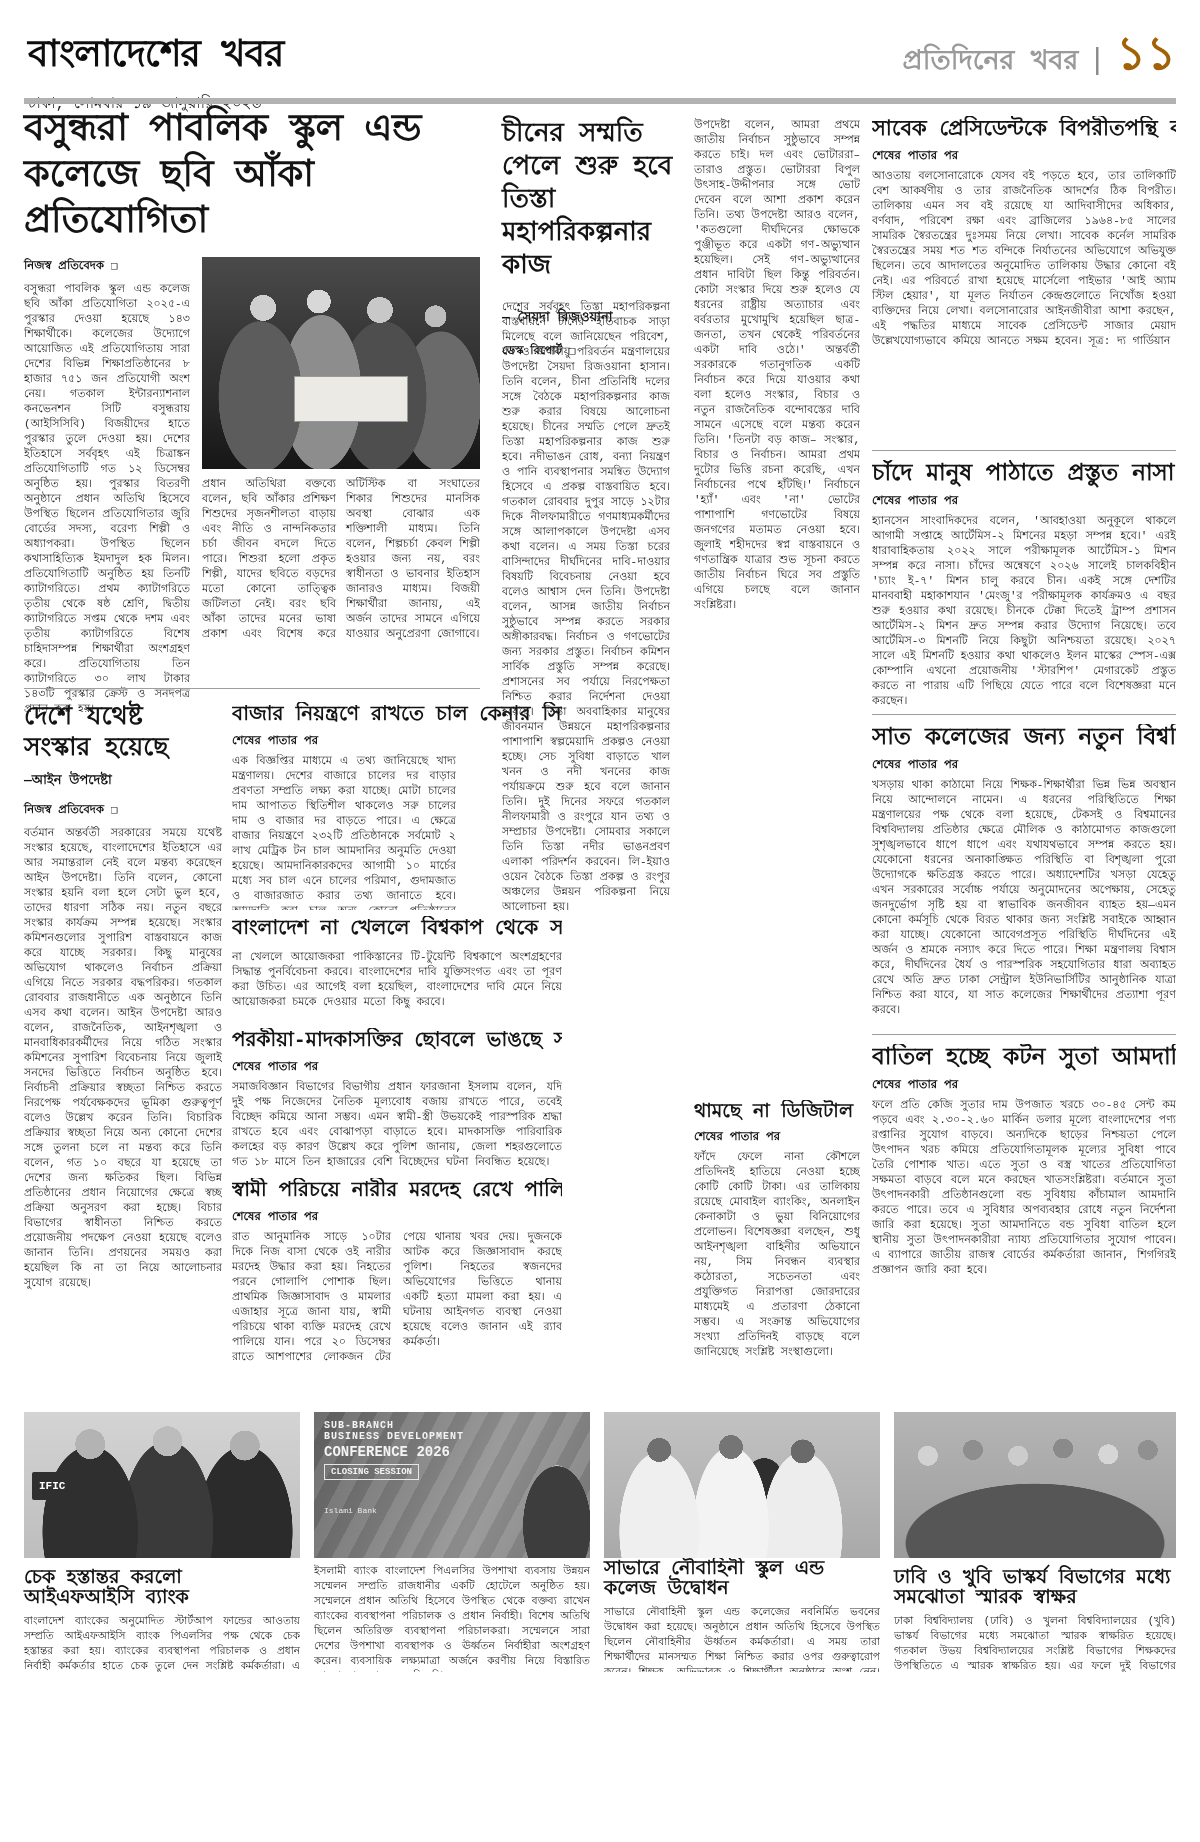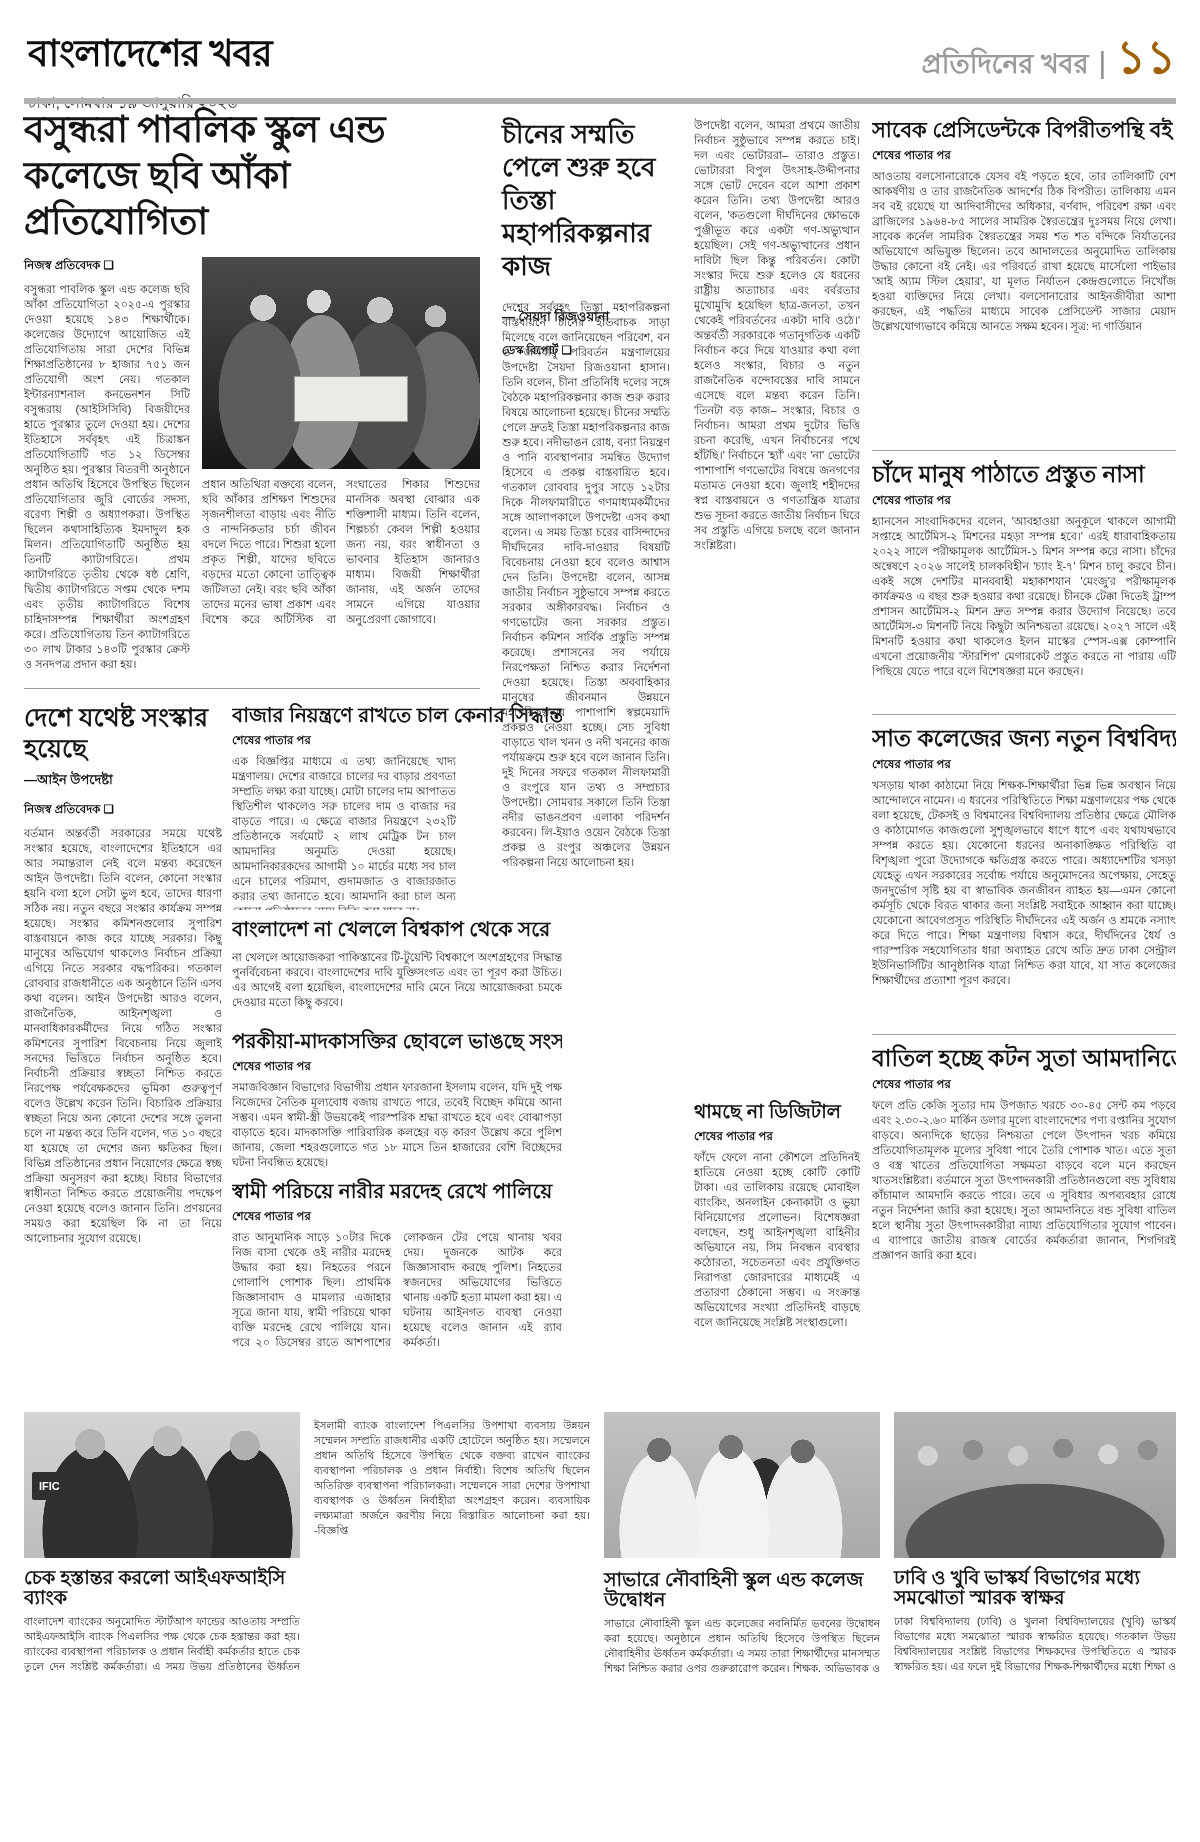--- a/index.html
+++ b/index.html
@@ -1,17 +1,17 @@
 <!DOCTYPE html>
 <html><head>
 <meta charset="utf-8">
 <style>
   html,body{margin:0;padding:0;background:#ffffff;}
   .page{position:relative;width:1200px;height:1672px;background:#fff;overflow:hidden;
-        font-family:Liberation Sans, sans-serif;color:#1c1c1c;}
+        font-family:Liberation Mono, monospace;color:#1c1c1c;}
   .abs{position:absolute;}
   .hl{font-weight:700;color:#141414;margin:0;}
   .h-xl{font-size:37px;line-height:46px;letter-spacing:-.5px;}
   .h-lg{font-size:26px;line-height:33px;}
   .h-md{font-size:23px;line-height:28px;}
   .h-sm{font-size:20px;line-height:26px;}
   .h-xs{font-size:19px;line-height:20px;}
   .nw{white-space:nowrap;overflow:hidden;}
   .body-text{font-size:11px;line-height:15px;text-align:justify;color:#262626;overflow:hidden;}
   .cont{font-size:11.5px;font-weight:700;color:#111;margin:4px 0 3px;}
@@ -151,34 +151,47 @@
            radial-gradient(ellipse 46px 88px at 52% 80%, #3a3a3a 0 99%, transparent 100%),
            radial-gradient(ellipse 48px 86px at 80% 82%, #2b2b2b 0 99%, transparent 100%),
            linear-gradient(180deg,#d4d4d4,#bdbdbd);">
       <div class="logo-chip" style="left:8px;top:60px;">IFIC</div>
     </div>
     <h3 class="hl h-xs" style="margin-top:10px;">চেক হস্তান্তর করলো আইএফআইসি ব্যাংক</h3>
     <div class="body-text" style="height:192px;margin-top:6px;font-size:10.5px;">বাংলাদেশ ব্যাংকের অনুমোদিত স্টার্টআপ ফান্ডের আওতায় সম্প্রতি আইএফআইসি ব্যাংক পিএলসির পক্ষ থেকে চেক হস্তান্তর করা হয়। ব্যাংকের ব্যবস্থাপনা পরিচালক ও প্রধান নির্বাহী কর্মকর্তার হাতে চেক তুলে দেন সংশ্লিষ্ট কর্মকর্তারা। এ সময় উভয় প্রতিষ্ঠানের ঊর্ধ্বতন কর্মকর্তারা উপস্থিত ছিলেন। এ উদ্যোগের আওতায় নতুন উদ্যোক্তাদের অর্থায়ন সুবিধা দেওয়া হবে বলে জানানো হয়। অনুষ্ঠানে ব্যাংকের বিভিন্ন শাখার কর্মকর্তারাও যুক্ত ছিলেন। -বিজ্ঞপ্তি</div>
   </div>
 
   <div class="abs" style="left:314px;top:1412px;width:276px;">
+    <div class="photo" style="height:146px;background:
+           radial-gradient(ellipse 34px 60px at 88% 78%, #3d3d3d 0 99%, transparent 100%),
+           radial-gradient(circle 11px at 88% 44%, #c9c9c9 0 99%, transparent 100%),
+           repeating-linear-gradient(118deg, rgba(255,255,255,.08) 0 14px, rgba(0,0,0,.06) 14px 28px),
+           linear-gradient(115deg,#616161,#949494 60%,#7c7c7c);">
+      <div class="banner-text">
+        <div style="font-size:10px;letter-spacing:1px;">SUB-BRANCH</div>
+        <div style="font-size:10px;letter-spacing:1px;">BUSINESS DEVELOPMENT</div>
+        <div style="font-size:14px;margin-top:2px;">CONFERENCE 2026</div>
+        <div style="font-size:9px;margin-top:4px;padding:2px 6px;border:1px solid #e6e6e6;display:inline-block;">CLOSING SESSION</div>
+        <div style="font-size:8px;margin-top:26px;font-weight:400;color:#e9e9e9;">Islami Bank</div>
+      </div>
+    </div>
     <div class="body-text" style="height:192px;margin-top:6px;font-size:10.5px;">ইসলামী ব্যাংক বাংলাদেশ পিএলসির উপশাখা ব্যবসায় উন্নয়ন সম্মেলন সম্প্রতি রাজধানীর একটি হোটেলে অনুষ্ঠিত হয়। সম্মেলনে প্রধান অতিথি হিসেবে উপস্থিত থেকে বক্তব্য রাখেন ব্যাংকের ব্যবস্থাপনা পরিচালক ও প্রধান নির্বাহী। বিশেষ অতিথি ছিলেন অতিরিক্ত ব্যবস্থাপনা পরিচালকরা। সম্মেলনে সারা দেশের উপশাখা ব্যবস্থাপক ও ঊর্ধ্বতন নির্বাহীরা অংশগ্রহণ করেন। ব্যবসায়িক লক্ষ্যমাত্রা অর্জনে করণীয় নিয়ে বিস্তারিত আলোচনা করা হয়। -বিজ্ঞপ্তি</div>
   </div>
 
   <div class="abs" style="left:604px;top:1412px;width:276px;">
     <div class="photo" style="height:146px;background:
            radial-gradient(circle 12px at 20% 26%, #6f6f6f 0 99%, transparent 100%),
            radial-gradient(circle 12px at 46% 24%, #757575 0 99%, transparent 100%),
            radial-gradient(circle 12px at 72% 27%, #6a6a6a 0 99%, transparent 100%),
            radial-gradient(ellipse 40px 80px at 20% 82%, #efefef 0 99%, transparent 100%),
            radial-gradient(ellipse 38px 82px at 46% 80%, #f3f3f3 0 99%, transparent 100%),
            radial-gradient(ellipse 40px 80px at 72% 82%, #ededed 0 99%, transparent 100%),
            radial-gradient(ellipse 20px 24px at 58% 48%, #2e2e2e 0 99%, transparent 100%),
            linear-gradient(180deg,#c2c2c2,#a9a9a9);"></div>
-    <h3 class="hl h-xs" style="margin-top:12px;">সাভারে নৌবাহিনী স্কুল এন্ড কলেজ উদ্বোধন</h3>
+    <h3 class="hl h-xs" style="margin-top:1px;">সাভারে নৌবাহিনী স্কুল এন্ড কলেজ উদ্বোধন</h3>
     <div class="body-text" style="height:192px;margin-top:6px;font-size:10.5px;">সাভারে নৌবাহিনী স্কুল এন্ড কলেজের নবনির্মিত ভবনের উদ্বোধন করা হয়েছে। অনুষ্ঠানে প্রধান অতিথি হিসেবে উপস্থিত ছিলেন নৌবাহিনীর ঊর্ধ্বতন কর্মকর্তারা। এ সময় তারা শিক্ষার্থীদের মানসম্মত শিক্ষা নিশ্চিত করার ওপর গুরুত্বারোপ করেন। শিক্ষক, অভিভাবক ও শিক্ষার্থীরা অনুষ্ঠানে অংশ নেন। পরে অতিথিরা কলেজ প্রাঙ্গণ ঘুরে দেখেন এবং বৃক্ষরোপণ কর্মসূচিতে অংশ নেন। -বিজ্ঞপ্তি</div>
   </div>
 
   <div class="abs" style="left:894px;top:1412px;width:282px;">
     <div class="photo" style="height:146px;background:
            radial-gradient(circle 10px at 12% 30%, #d2d2d2 0 99%, transparent 100%),
            radial-gradient(circle 10px at 28% 26%, #8e8e8e 0 99%, transparent 100%),
            radial-gradient(circle 10px at 44% 30%, #cccccc 0 99%, transparent 100%),
            radial-gradient(circle 10px at 60% 25%, #8a8a8a 0 99%, transparent 100%),
            radial-gradient(circle 10px at 76% 29%, #d6d6d6 0 99%, transparent 100%),

